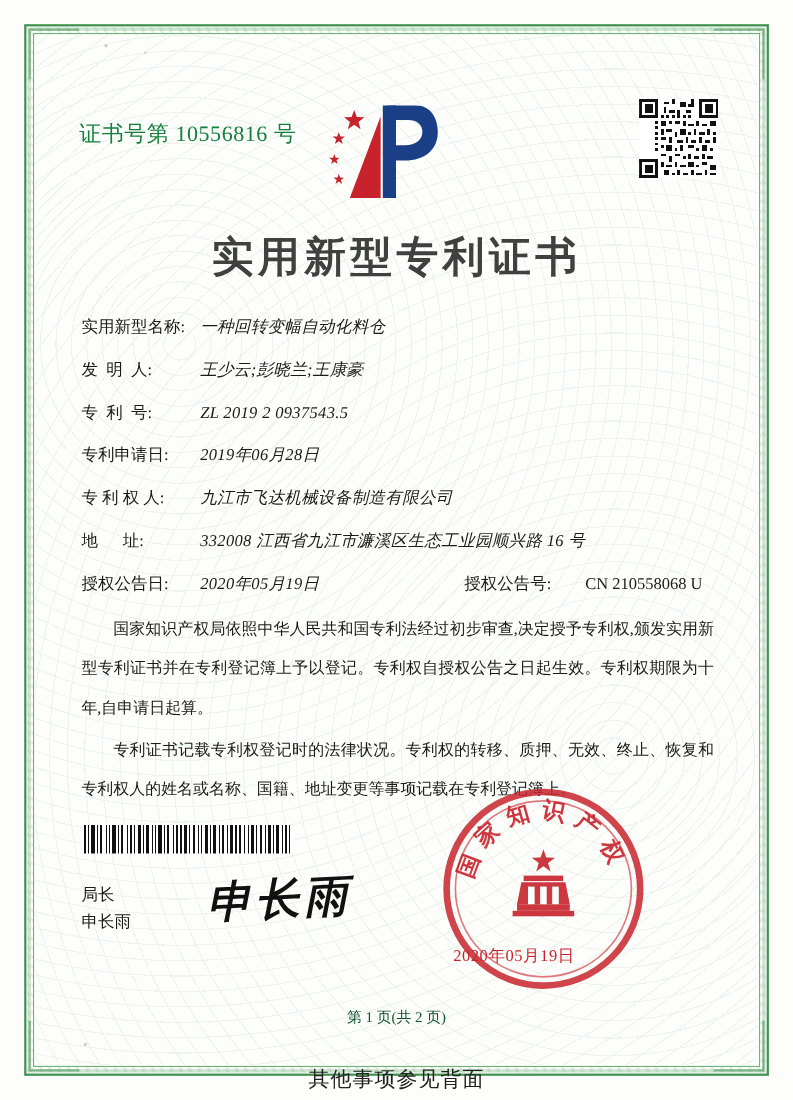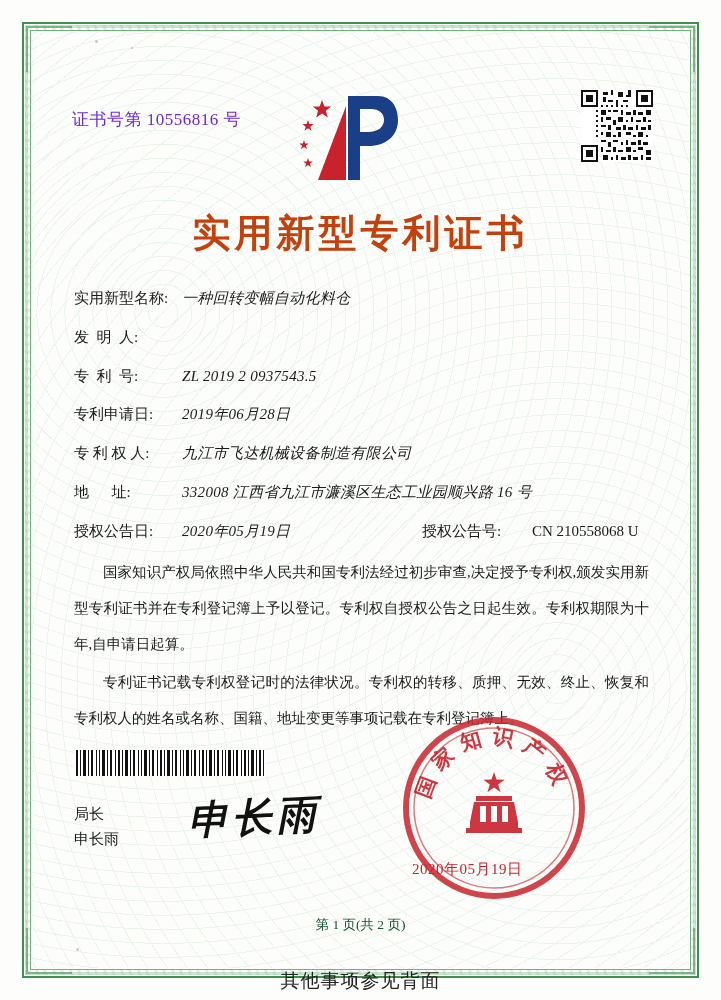--- a/index.html
+++ b/index.html
@@ -99,24 +99,24 @@
     left: 60px;
     top: 60px;
     right: 60px;
     bottom: 40px;
   }
 
   .cert-no {
     position: absolute;
     left: 12px;
     top: 48px;
-    font-size: 17px;
+    font-size: 20px;
     letter-spacing: 0.5px;
     font-family: "Liberation Serif", serif;
-    color: #6d28d9;
+    color: #15803d;
   }
 
   
   .logo {
     position: absolute;
     left: 232px;
     top: 28px;
     width: 110px;
     height: 100px;
   }
@@ -135,21 +135,21 @@
   .title {
     position: absolute;
     left: 0;
     right: 0;
     top: 148px;
     text-align: center;
     font-size: 38px;
     font-weight: bold;
     letter-spacing: 4px;
     font-family: "DejaVu Sans", "Liberation Sans", sans-serif;
-    color: #c2410c;
+    color: #404040;
   }
 
   
   .fields {
     position: absolute;
     left: 14px;
     right: 12px;
     top: 228px;
   }
   .field-row {
@@ -427,20 +427,21 @@
 
     <div class="fields">
 
       <div class="field-row">
         <div class="field-label">实用新型名称:</div>
         <div class="field-value">一种回转变幅自动化料仓</div>
       </div>
 
       <div class="field-row">
         <div class="field-label">发  明  人:</div>
+        <div class="field-value">王少云;彭晓兰;王康豪</div>
       </div>
 
       <div class="field-row">
         <div class="field-label">专  利  号:</div>
         <div class="field-value">ZL 2019 2 0937543.5</div>
       </div>
 
       <div class="field-row">
         <div class="field-label">专利申请日:</div>
         <div class="field-value">2019年06月28日</div>

